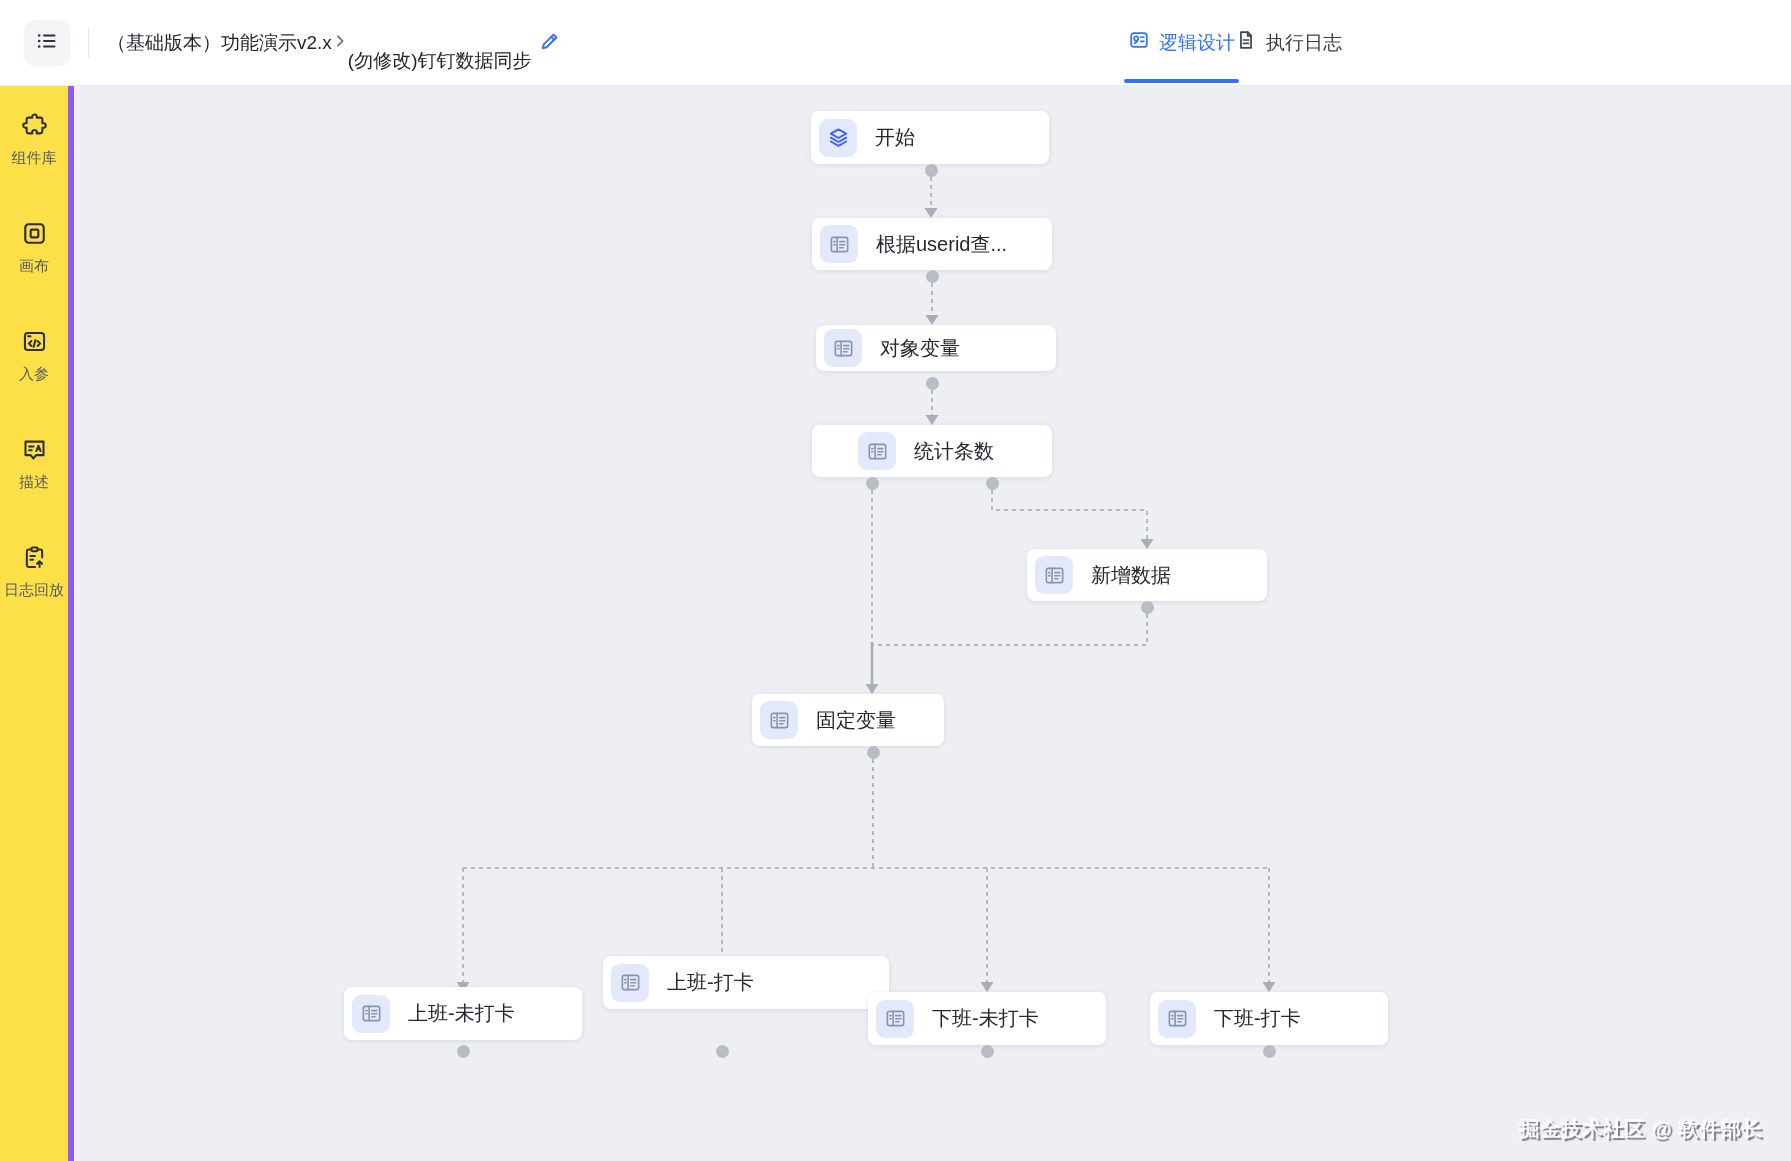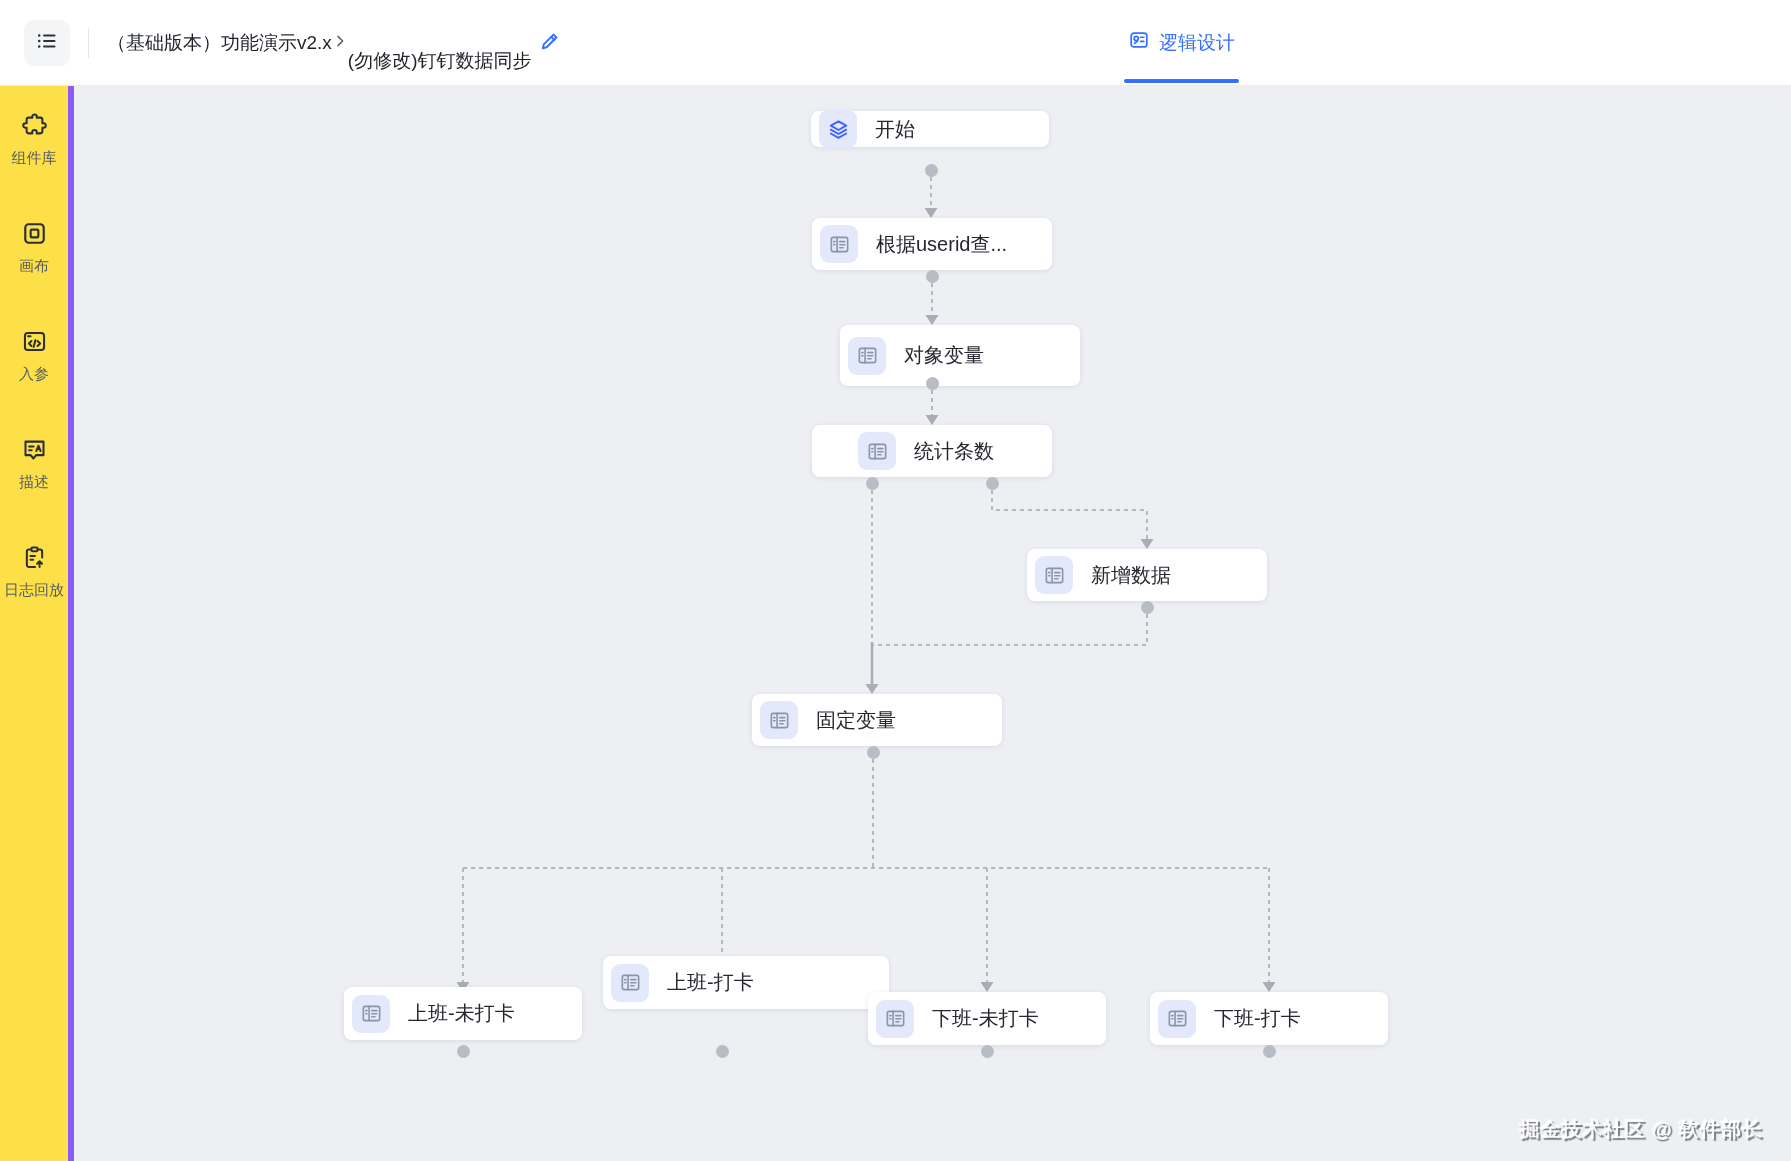--- a/index.html
+++ b/index.html
@@ -89,20 +89,30 @@
     <div class="tab active">
       <span>
         <svg width="22" height="22" viewBox="0 0 24 24" fill="none" stroke="#3370ff" stroke-width="1.9" stroke-linecap="round" stroke-linejoin="round">
           <rect x="3.5" y="4.5" width="17" height="15" rx="3"></rect>
           <circle cx="9" cy="10.3" r="2.3"></circle>
           <path d="M13.8 9h3.4M13.8 13.6h3.4M7.2 15.6l3-2.2"></path>
         </svg>
       </span>
       <span>逻辑设计</span>
       <span class="tab-underline"></span>
+    </div>
+    <div class="tab">
+      <span>
+        <svg width="22" height="22" viewBox="0 0 24 24" fill="none" stroke="#41464e" stroke-width="1.9" stroke-linecap="round" stroke-linejoin="round">
+          <path d="M6.5 3.5h7.5l3.5 3.8V20.5h-11z"></path>
+          <path d="M13.8 3.5v4h3.7"></path>
+          <path d="M9.3 12h5.4M9.3 15.8h5.4"></path>
+        </svg>
+      </span>
+      <span>执行日志</span>
     </div>
   </div>
 </header>
 
 <div class="main">
   <aside class="sidebar">
     <div class="side-item">
       <span>
         <svg width="27" height="27" viewBox="0 0 24 24" fill="none" stroke="#2c2f36" stroke-width="1.8" stroke-linejoin="round">
           <path d="M10 4.2a2 2 0 0 1 4 0V5h3.2A1.8 1.8 0 0 1 19 6.8V10h1a2 2 0 0 1 0 4h-1v3.2a1.8 1.8 0 0 1-1.8 1.8H14v-1a2 2 0 0 0-4 0v1H6.8A1.8 1.8 0 0 1 5 17.2V14H4a2 2 0 0 1 0-4h1V6.8A1.8 1.8 0 0 1 6.8 5H10v-.8z"></path>
@@ -174,42 +184,42 @@
         <polyline points="389,782 389,896" class="edge dashed"></polyline>
         <polygon points="382.5,896 395.5,896 389,906" class="arrowhead"></polygon>
         <polyline points="648,782 648,896" class="edge dashed"></polyline>
         <polygon points="641.5,896 654.5,896 648,906" class="arrowhead"></polygon>
         <polyline points="913,782 913,896" class="edge dashed"></polyline>
         <polygon points="906.5,896 919.5,896 913,906" class="arrowhead"></polygon>
         <polyline points="1195,782 1195,896" class="edge dashed"></polyline>
         <polygon points="1188.5,896 1201.5,896 1195,906" class="arrowhead"></polygon>
       </svg>
     <div id="flow-nodes">
-        <div class="node" style="left: 737px; top: 25px; width: 238px; height: 36px;">
+        <div class="node" style="left: 737px; top: 25px; width: 238px; height: 53px;">
           <span class="node-icon">
   <svg width="23" height="23" viewBox="0 0 24 24" fill="none" stroke="#3d63f2" stroke-width="2" stroke-linecap="round" stroke-linejoin="round">
     <path d="M12 3.5 20 8 12 12.5 4 8Z"></path>
     <path d="M4 12.2 12 16.7 20 12.2"></path>
     <path d="M4 16.2 12 20.7 20 16.2"></path>
   </svg>
 </span>
           <span class="node-label">开始</span>
         </div>
         <div class="node" style="left: 738px; top: 132px; width: 240px; height: 52px;">
           <span class="node-icon">
   <svg width="23" height="23" viewBox="0 0 24 24" fill="none" stroke="#8a94aa" stroke-width="1.7" stroke-linecap="round" stroke-linejoin="round">
     <rect x="3.5" y="4.5" width="17" height="15" rx="2"></rect>
     <path d="M9.5 4.5v15"></path>
     <path d="M6 9h1.3M6 12.2h1.3"></path>
     <path d="M12.3 9h5.2M12.3 12.2h5.2M12.3 15.4h3.4"></path>
   </svg>
 </span>
           <span class="node-label">根据userid查...</span>
         </div>
-        <div class="node" style="left: 766px; top: 239px; width: 240px; height: 61px;">
+        <div class="node" style="left: 742px; top: 239px; width: 240px; height: 46px;">
           <span class="node-icon">
   <svg width="23" height="23" viewBox="0 0 24 24" fill="none" stroke="#8a94aa" stroke-width="1.7" stroke-linecap="round" stroke-linejoin="round">
     <rect x="3.5" y="4.5" width="17" height="15" rx="2"></rect>
     <path d="M9.5 4.5v15"></path>
     <path d="M6 9h1.3M6 12.2h1.3"></path>
     <path d="M12.3 9h5.2M12.3 12.2h5.2M12.3 15.4h3.4"></path>
   </svg>
 </span>
           <span class="node-label">对象变量</span>
         </div>
@@ -228,21 +238,21 @@
           <span class="node-icon">
   <svg width="23" height="23" viewBox="0 0 24 24" fill="none" stroke="#8a94aa" stroke-width="1.7" stroke-linecap="round" stroke-linejoin="round">
     <rect x="3.5" y="4.5" width="17" height="15" rx="2"></rect>
     <path d="M9.5 4.5v15"></path>
     <path d="M6 9h1.3M6 12.2h1.3"></path>
     <path d="M12.3 9h5.2M12.3 12.2h5.2M12.3 15.4h3.4"></path>
   </svg>
 </span>
           <span class="node-label">新增数据</span>
         </div>
-        <div class="node" style="left: 678px; top: 608px; width: 250px; height: 52px;">
+        <div class="node" style="left: 678px; top: 608px; width: 192px; height: 52px;">
           <span class="node-icon">
   <svg width="23" height="23" viewBox="0 0 24 24" fill="none" stroke="#8a94aa" stroke-width="1.7" stroke-linecap="round" stroke-linejoin="round">
     <rect x="3.5" y="4.5" width="17" height="15" rx="2"></rect>
     <path d="M9.5 4.5v15"></path>
     <path d="M6 9h1.3M6 12.2h1.3"></path>
     <path d="M12.3 9h5.2M12.3 12.2h5.2M12.3 15.4h3.4"></path>
   </svg>
 </span>
           <span class="node-label">固定变量</span>
         </div>

